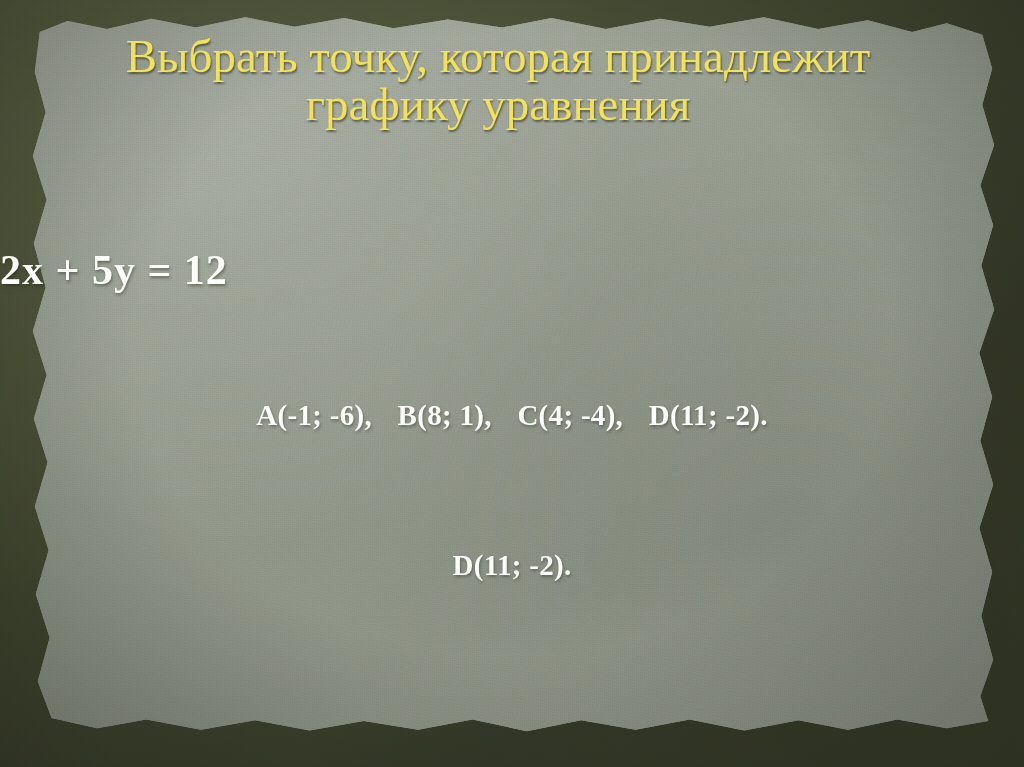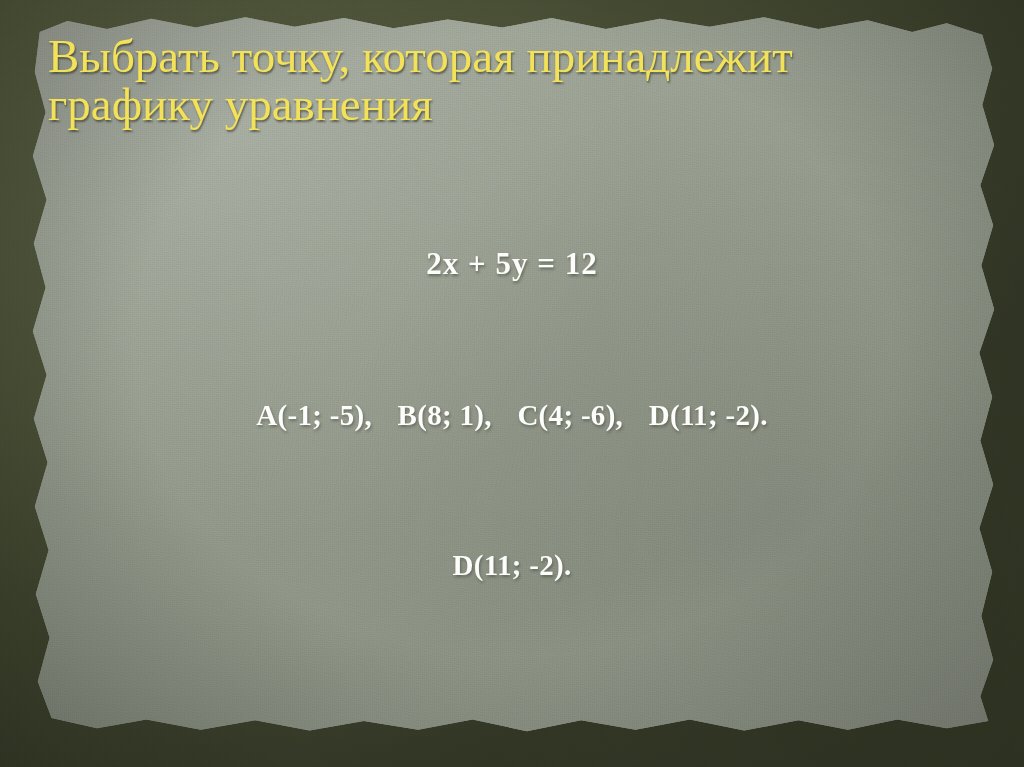--- a/index.html
+++ b/index.html
@@ -112,30 +112,30 @@
     left: 48px;
     top: 2px;
     width: 900px;
     color: #f2e159;
     font-size: 47px;
     line-height: 1.02;
     font-weight: 400;
     letter-spacing: 0px;
     text-shadow: 1px 2px 2px rgba(30,35,18,0.55);
     white-space: pre-line;
+    text-align: center;
   }
 
   #equation {
     position: absolute;
     left: 0;
     right: 0;
     top: 246px;
-    text-align: center;
     color: #fdfdfb;
-    font-size: 31px;
+    font-size: 42px;
     font-weight: bold;
     letter-spacing: 1px;
     text-shadow: 1px 2px 3px rgba(35,40,25,0.45);
   }
 
   #points-line {
     position: absolute;
     left: 0;
     right: 0;
     top: 399px;
@@ -173,22 +173,22 @@
   <div id="noise-overlay"></div>
   <div id="vignette"></div>
 
   <div id="content">
 
     <h1 id="title">Выбрать точку, которая принадлежит графику уравнения</h1>
 
     <div id="equation">2х + 5у = 12</div>
 
     <div id="points-line">
-      <span class="pt">A(-1; -5),</span>
+      <span class="pt">A(-1; -6),</span>
       <span class="pt">B(8; 1),</span>
-      <span class="pt">C(4; -6),</span>
+      <span class="pt">C(4; -4),</span>
       <span class="pt">D(11; -2).</span>
     </div>
 
     <div id="answer-line">D(11; -2).</div>
 
   </div>
 </div>
 
 </body></html>

